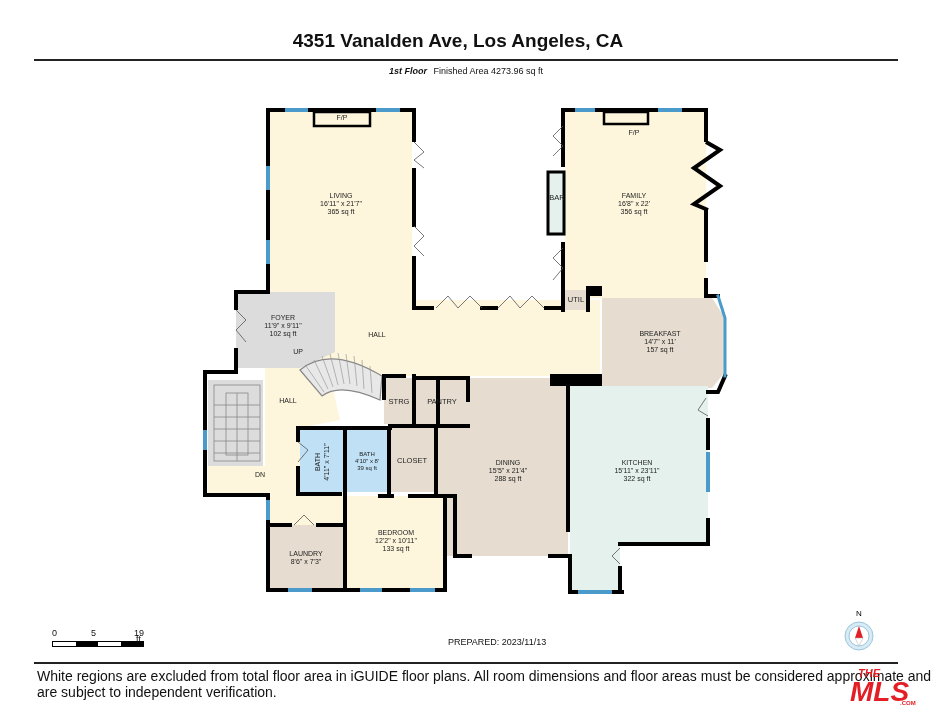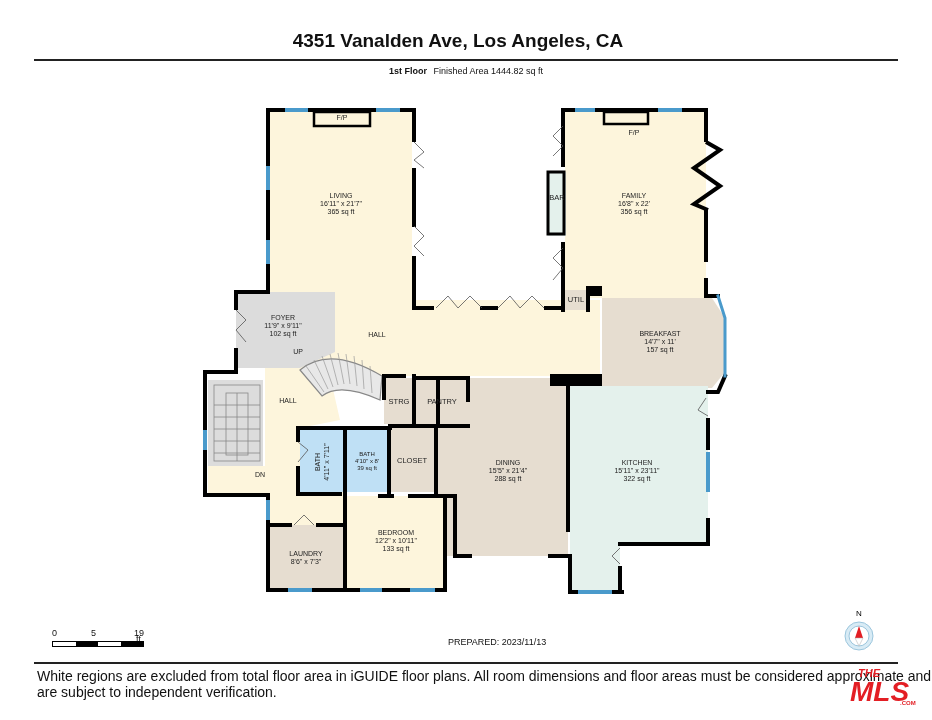--- a/index.html
+++ b/index.html
@@ -1,20 +1,20 @@
 <!DOCTYPE html>
 <html><head>
 <meta charset="utf-8">
 <style>
   html,body{margin:0;padding:0;background:#fff;}
   body{width:932px;height:720px;position:relative;overflow:hidden;font-family:"Liberation Sans",sans-serif;color:#111;}
   .title{position:absolute;left:0;width:916px;top:30px;text-align:center;font-size:19px;font-weight:bold;}
   .rule-top{position:absolute;left:34px;width:864px;top:59px;height:2px;background:#222;}
   .subtitle{position:absolute;left:0;width:932px;top:66px;text-align:center;font-size:9px;}
-  .subtitle b{margin-right:4px;}
+  .subtitle b{margin-right:4px;font-style:italic;}
   .plan{position:absolute;left:0;top:0;}
   .room-label{font-family:"Liberation Sans",sans-serif;font-size:7px;fill:#222;text-anchor:middle;}
   .small-label{font-family:"Liberation Sans",sans-serif;font-size:7.5px;fill:#222;text-anchor:middle;}
   .scale{position:absolute;left:52px;top:628px;width:110px;height:24px;}
   .scale .nums{position:absolute;top:0;font-size:9px;}
   .scale .bar{position:absolute;top:13px;left:0;height:4px;width:90px;border:1px solid #000;display:flex;}
   .scale .bar span{flex:1;}
   .scale .bar span:nth-child(even){background:#000;}
   .prepared{position:absolute;left:420px;top:637px;font-size:9px;padding-left:28px;}
   .compass{position:absolute;left:842px;top:608px;width:34px;height:46px;}
@@ -22,21 +22,21 @@
   .disclaimer{position:absolute;left:37px;top:668px;font-size:14px;}
   .mls{position:absolute;left:850px;top:665px;width:72px;height:42px;}
 </style>
 </head>
 <body>
 
 <div class="title">4351 Vanalden Ave, Los Angeles, CA</div>
 <div class="rule-top"></div>
 <div class="subtitle">
   <b>1st Floor</b>
-  <span>Finished Area 1444.82 sq ft</span>
+  <span>Finished Area 4273.96 sq ft</span>
 </div>
 
 <svg class="plan" width="932" height="660" viewBox="0 0 932 660">
 
   <g>
 
     <polygon points="270,110 412,110 412,300 340,300 340,292 270,292" fill="#fdf5dc"></polygon>
     <polygon points="340,300 600,300 600,376 550,376 470,376 382,376 330,376 290,376 265,376 265,292 340,292" fill="#fdf5dc"></polygon>
 
     <polygon points="265,376 330,376 340,420 300,428 300,490 345,490 345,525 268,525 268,495 208,495 208,466 265,466" fill="#fdf5dc"></polygon>

